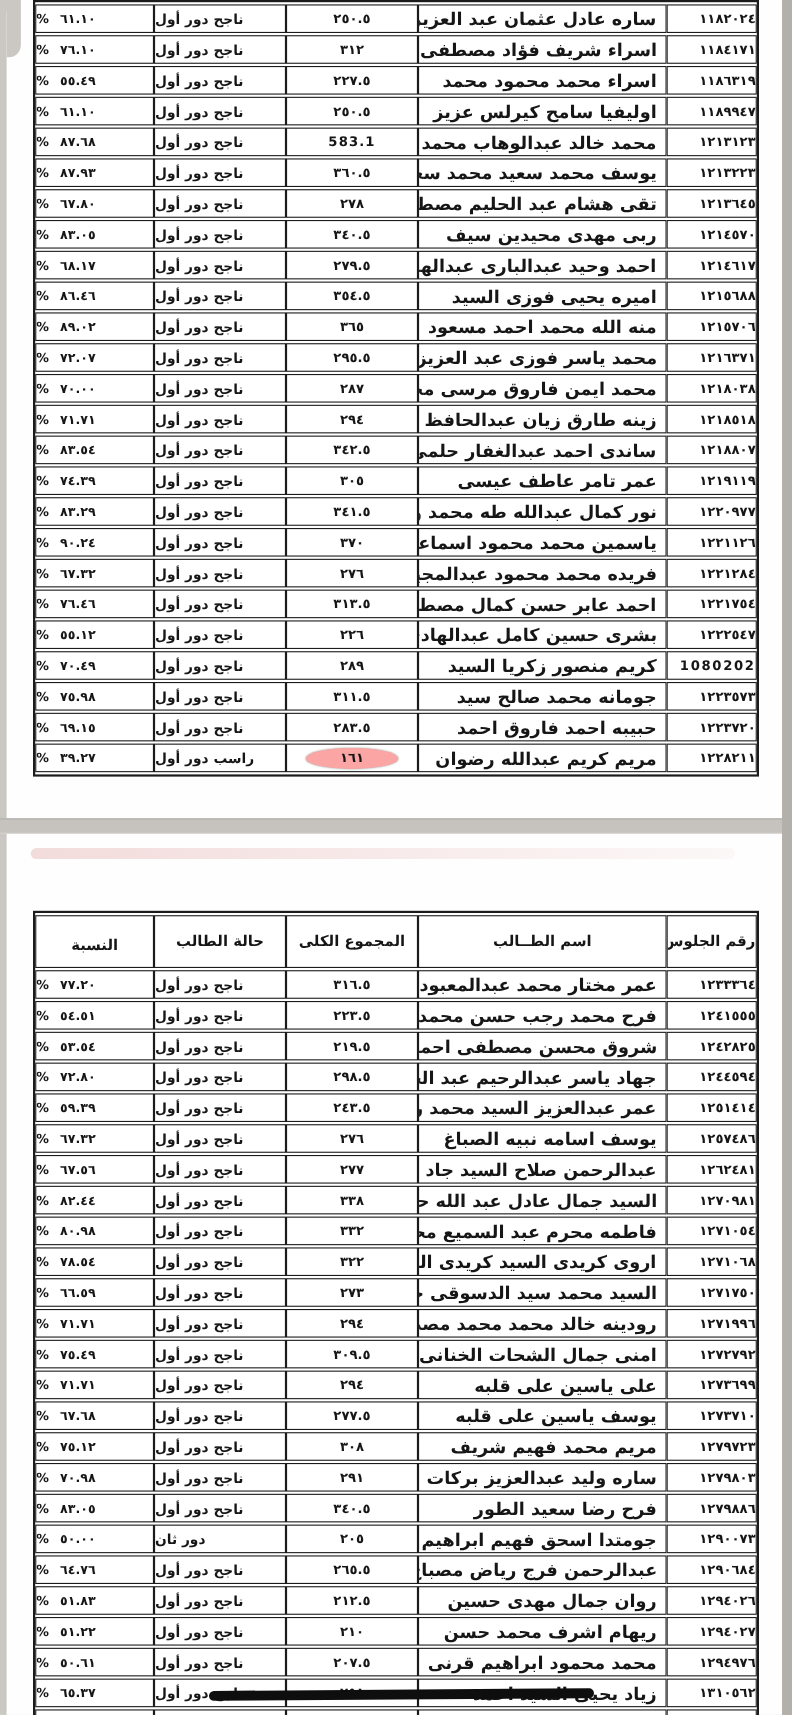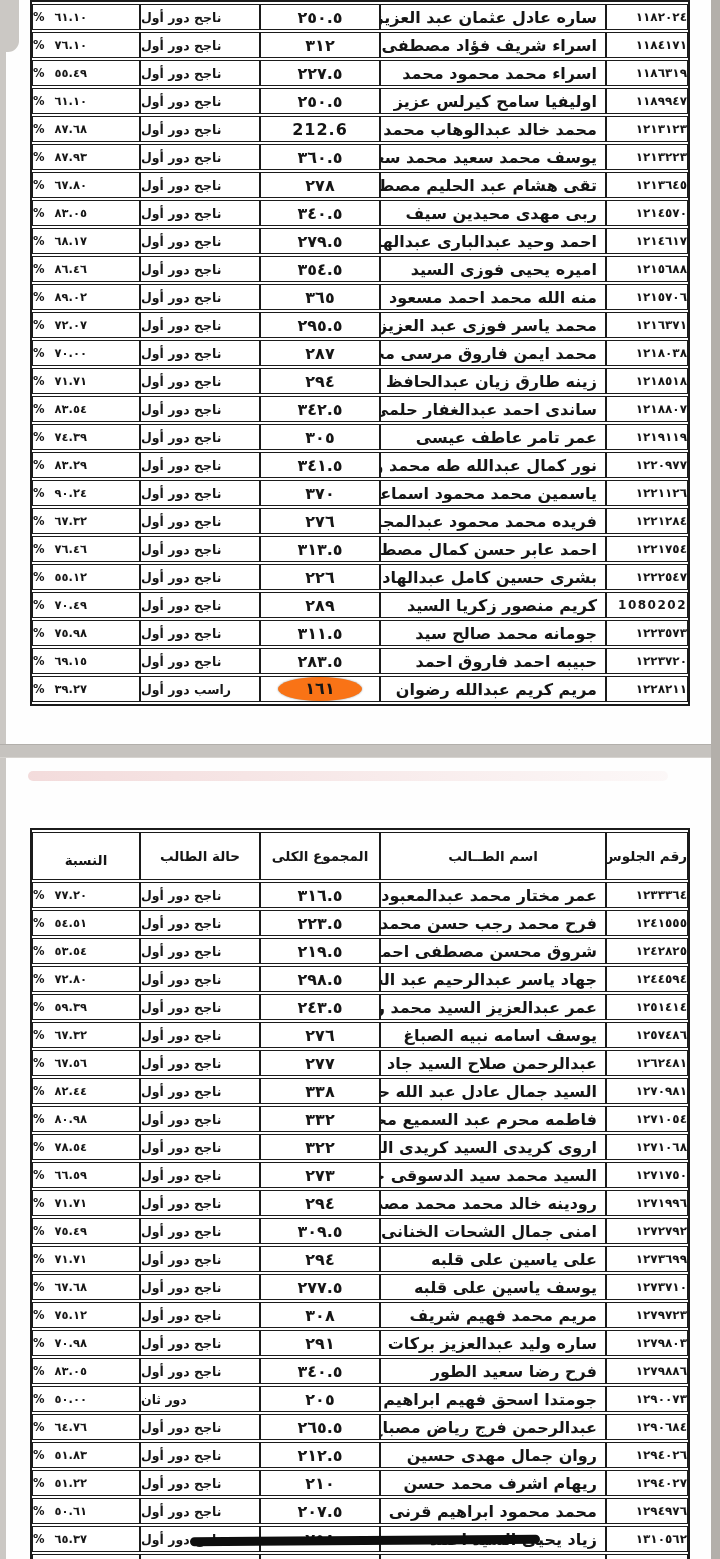--- a/index.html
+++ b/index.html
@@ -29,27 +29,27 @@
 
   table.results { width:656px; table-layout:fixed; border-collapse:separate; border-spacing:0 2px;
                   direction:rtl; color:#161616; }
   table.results td, table.results th { border:1.7px solid #1b1b1b; height:26px; overflow:hidden;
                   white-space:nowrap; background:#fff; font-weight:bold; vertical-align:middle; }
   table.results th { height:48px; font-size:13.5px; text-align:center; }
   th.pct-h { vertical-align:top; padding-top:7px; font-size:12.5px; }
 
   td.seat   { text-align:right; font-size:12px; letter-spacing:1.5px; }
   td.name   { text-align:right; padding-right:8px; font-size:16px; }
-  td.total  { text-align:center; font-size:16px; letter-spacing:1px; }
+  td.total  { text-align:center; font-size:12px; letter-spacing:1px; }
   td.status { text-align:left; font-size:12.5px; }
   td.pct    { text-align:left; font-size:11.5px; }
   .pct-num  { margin-left:10px; }
 
   .oval { display:inline-block; min-width:84px; padding:2px 0 3px 0; border-radius:50%;
-          background:#f97316; box-shadow:0 0 2px #8f8c87; }
+          background:#fca5a5; box-shadow:0 0 2px #8f8c87; }
 
   .redaction-bar { position:absolute; left:184px; top:778px; width:350px; height:9px;
                    background:#0e0e0e; border-radius:5px; transform:rotate(-0.4deg); }
 </style>
 </head>
 <body>
 
 <div class="canvas">
 
   <div class="page page1">
@@ -87,21 +87,21 @@
             <tr>
               <td class="seat">١١٨٩٩٤٧</td>
               <td class="name">اوليفيا سامح كيرلس عزيز</td>
               <td class="total">٢٥٠.٥</td>
               <td class="status">ناجح دور أول</td>
               <td class="pct"><span class="pct-num">٦١.١٠</span><span class="pct-sign">%</span></td>
             </tr>
             <tr>
               <td class="seat">١٢١٣١٢٣</td>
               <td class="name">محمد خالد عبدالوهاب محمد قاسم</td>
-              <td class="total">212.6</td>
+              <td class="total">583.1</td>
               <td class="status">ناجح دور أول</td>
               <td class="pct"><span class="pct-num">٨٧.٦٨</span><span class="pct-sign">%</span></td>
             </tr>
             <tr>
               <td class="seat">١٢١٣٢٢٣</td>
               <td class="name">يوسف محمد سعيد محمد سعيد</td>
               <td class="total">٣٦٠.٥</td>
               <td class="status">ناجح دور أول</td>
               <td class="pct"><span class="pct-num">٨٧.٩٣</span><span class="pct-sign">%</span></td>
             </tr>

